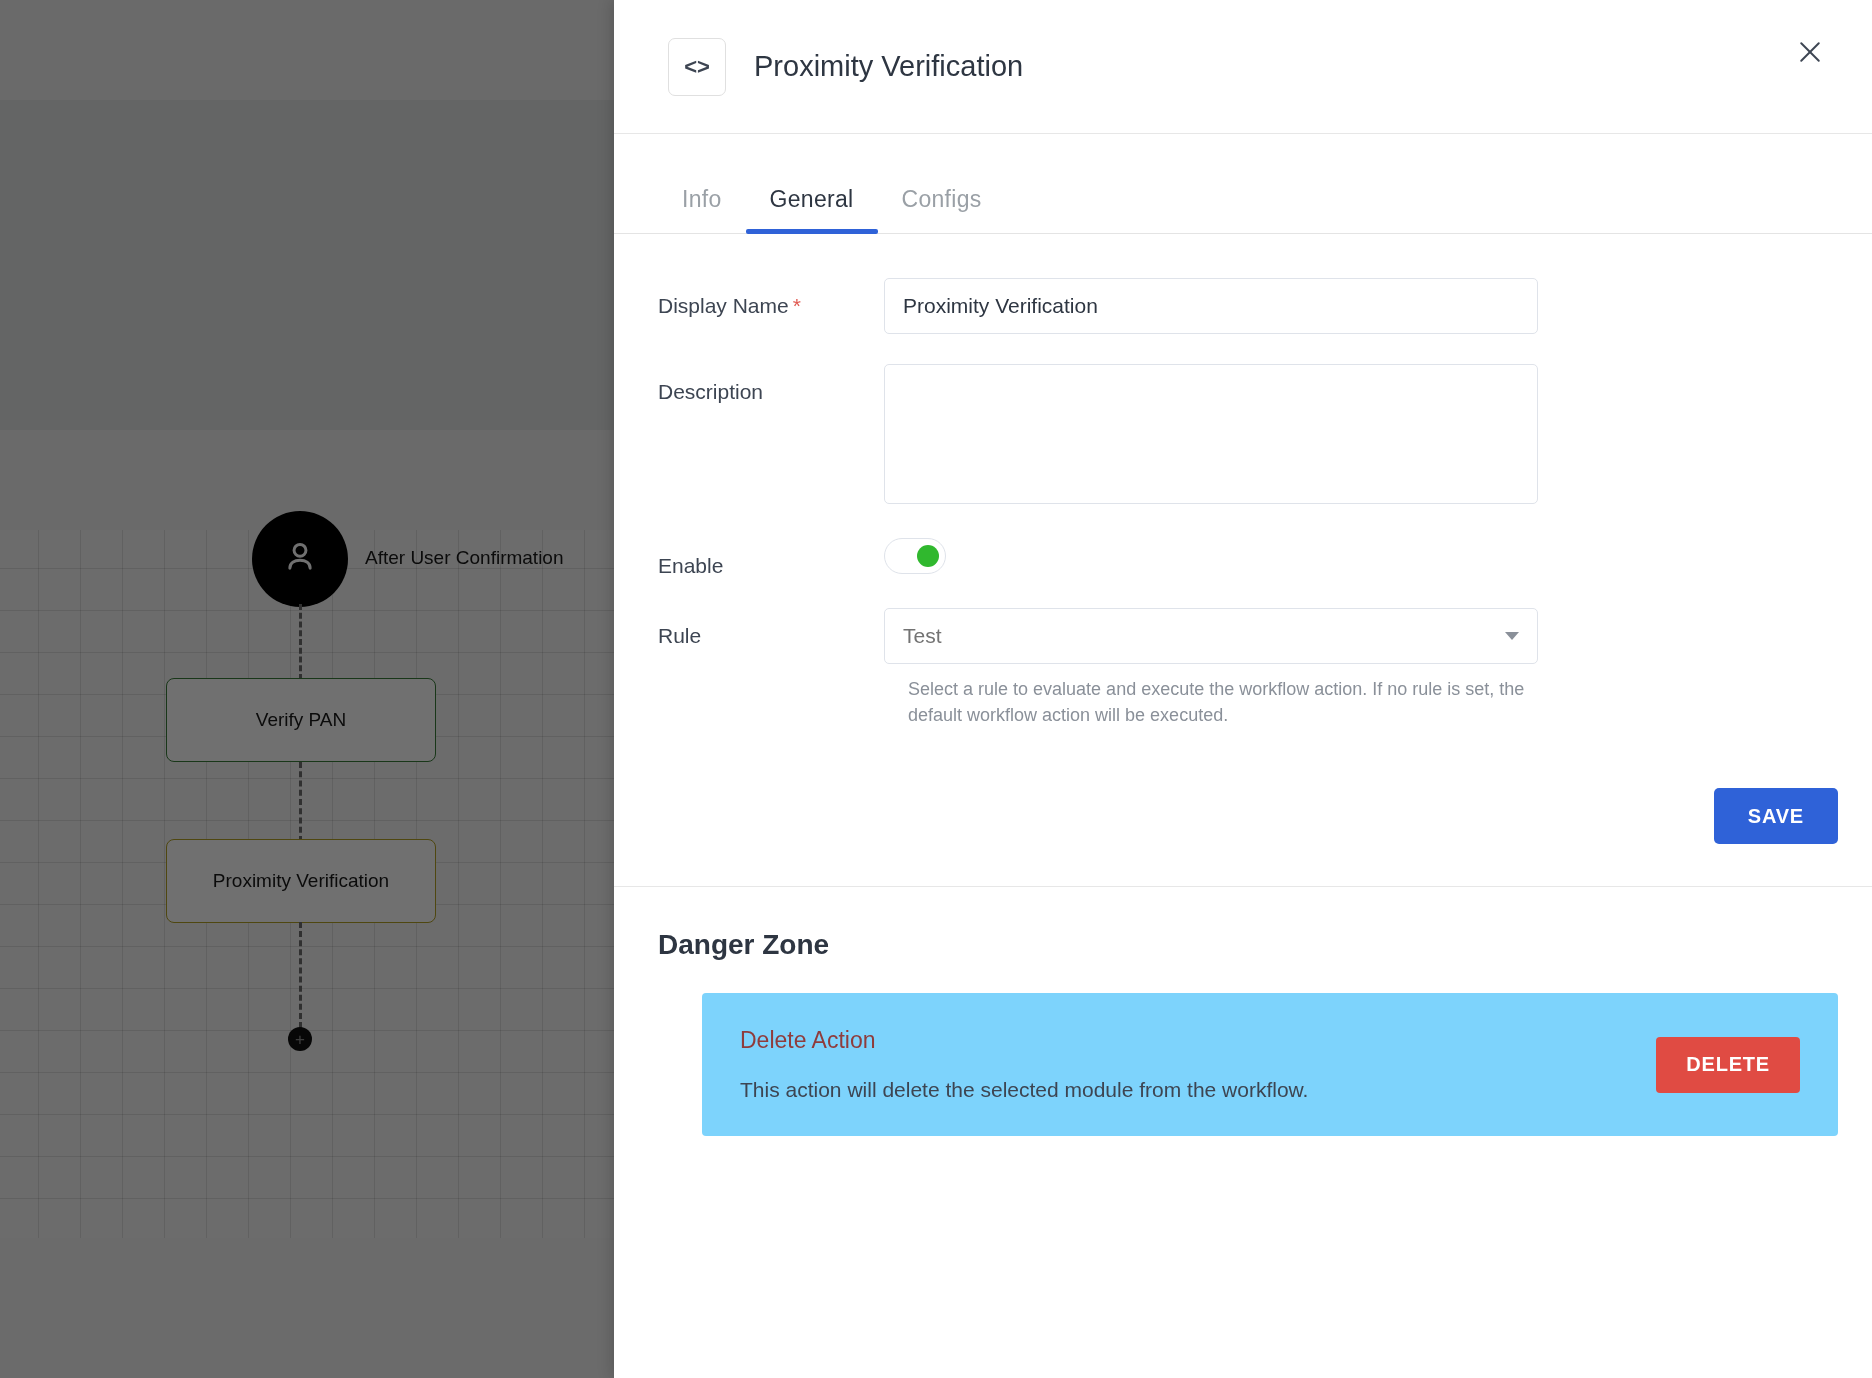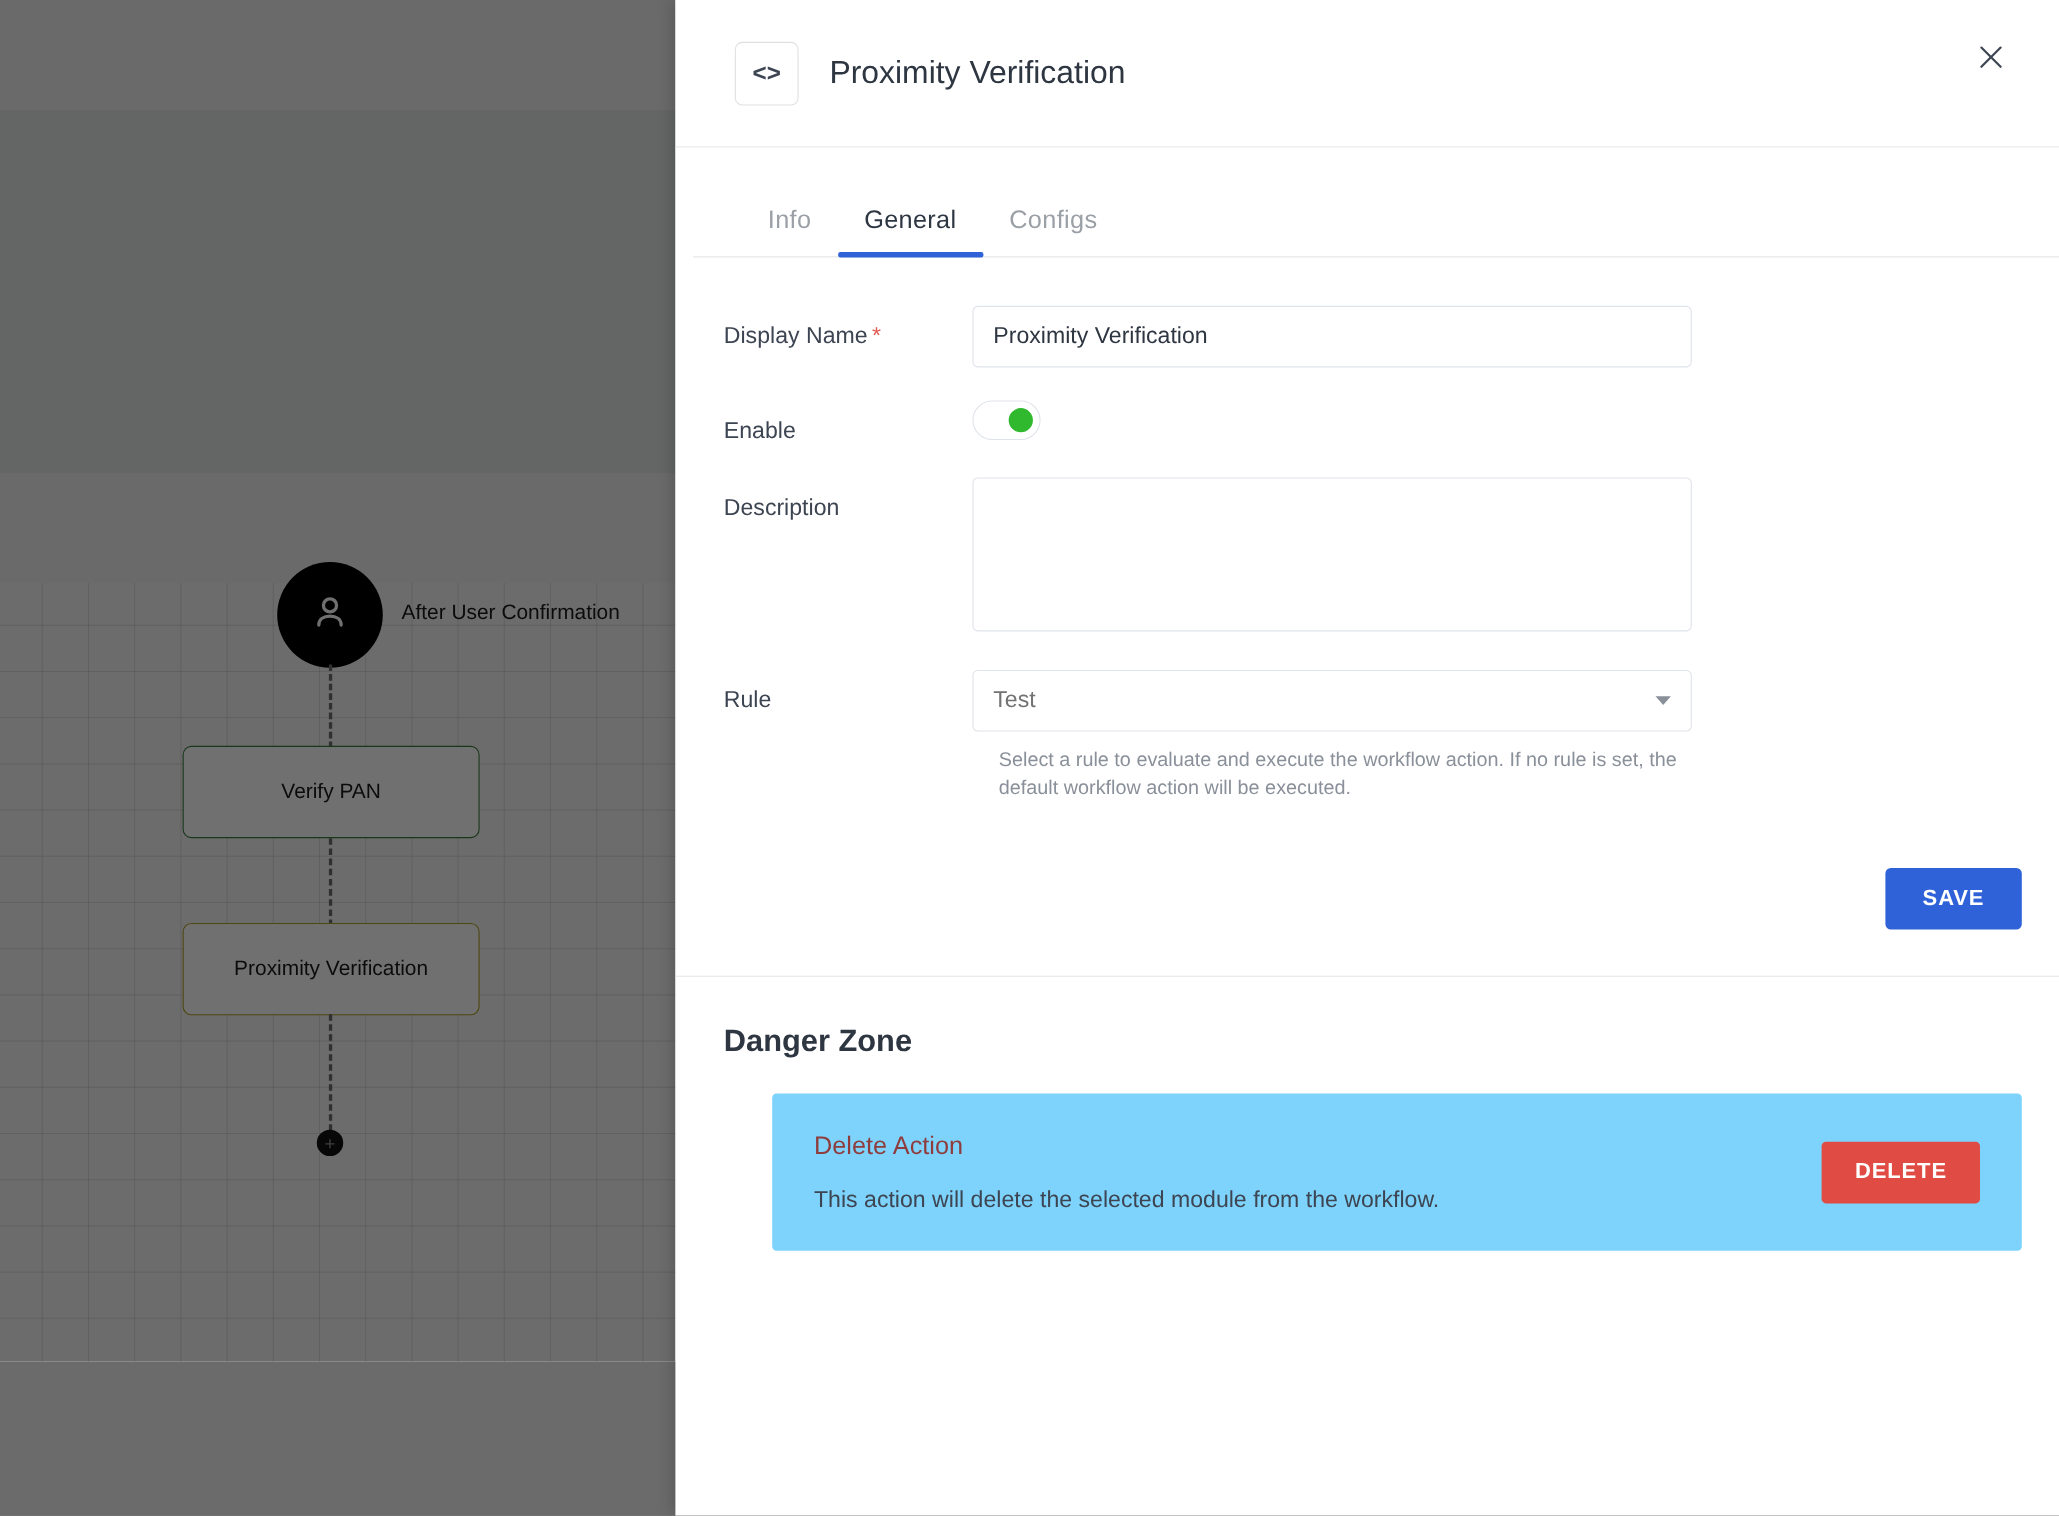--- a/index.html
+++ b/index.html
@@ -131,21 +131,21 @@
     display: flex; align-items: center; justify-content: center;
     cursor: pointer; color: #3d4552;
   }
 
   
   .tabs {
     display: flex; align-items: flex-end;
     padding: 0 0 0 44px;
     margin-top: 38px;
     border-bottom: 1px solid #e4e4e4;
-    margin-left: 16px; margin-right: 0;
+    margin-left: 0; margin-right: 0;
   }
   .tabs-inner { display: flex; }
   .tab {
     position: relative;
     padding: 14px 24px 20px 24px;
     font-size: 23px; color: #9aa0a6; letter-spacing: .3px;
     cursor: pointer; background: none; border: none;
     font-family: inherit;
   }
   .tab.active { color: #2e3642; }
@@ -309,32 +309,32 @@
       <div class="form-row">
         <div class="form-label">
           <span>Display Name</span><span class="req">*</span>
         </div>
         <div class="form-control">
           <input class="text-input" type="text" value="Proximity Verification" style="">
         </div>
       </div>
 
       <div class="form-row">
+        <div class="form-label">Description</div>
+        <div class="form-control">
+          <textarea class="textarea" placeholder="" style=""></textarea>
+        </div>
+      </div>
+
+      <div class="form-row">
         <div class="form-label">Enable</div>
         <div class="form-control">
           <div class="toggle">
             <div class="toggle-knob"></div>
           </div>
-        </div>
-      </div>
-
-      <div class="form-row">
-        <div class="form-label">Description</div>
-        <div class="form-control">
-          <textarea class="textarea" placeholder="" style=""></textarea>
         </div>
       </div>
 
       <div class="form-row">
         <div class="form-label">Rule</div>
         <div class="form-control">
           <div class="select">
             <span>Test</span>
             <span class="select-caret"></span>
           </div>

